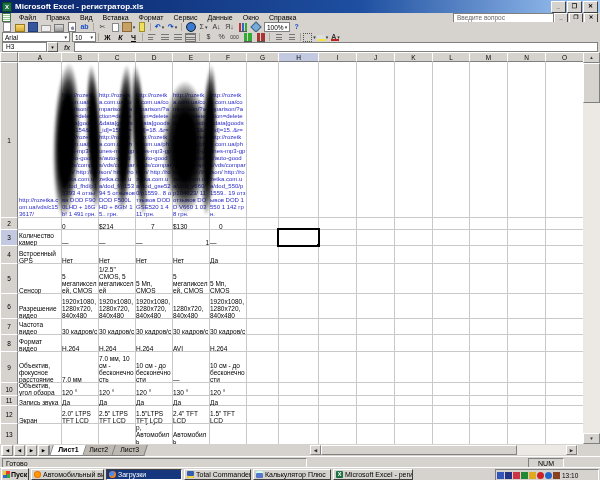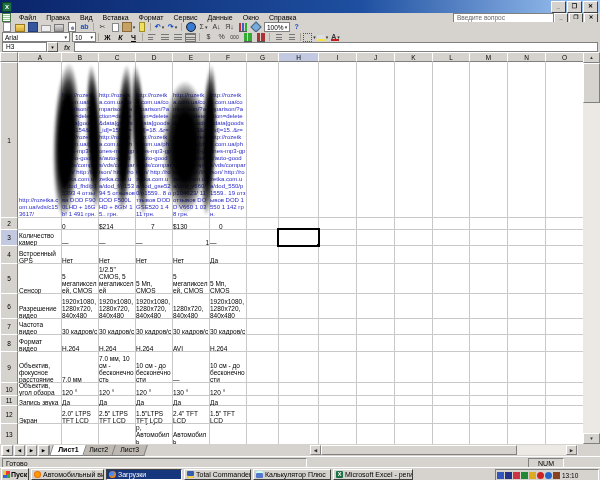--- a/index.html
+++ b/index.html
@@ -125,20 +125,21 @@
   .trayic{width:7px;height:7px;margin-left:1px;flex:none;}
   #clock{margin-left:2px;font-size:6.5px;}
 </style>
 </head>
 <body>
 
 <div id="screen">
 
   <div id="titlebar">
     <div id="title-icon">X</div>
+    <div>Microsoft Excel - регистратор.xls</div>
     <div id="win-controls">
       <div class="winbtn">_</div>
       <div class="winbtn">❐</div>
       <div class="winbtn">✕</div>
     </div>
   </div>
 
   <div id="menubar">
     <div id="wb-icon"></div>
     <span id="menu-items" style="display: flex;">

